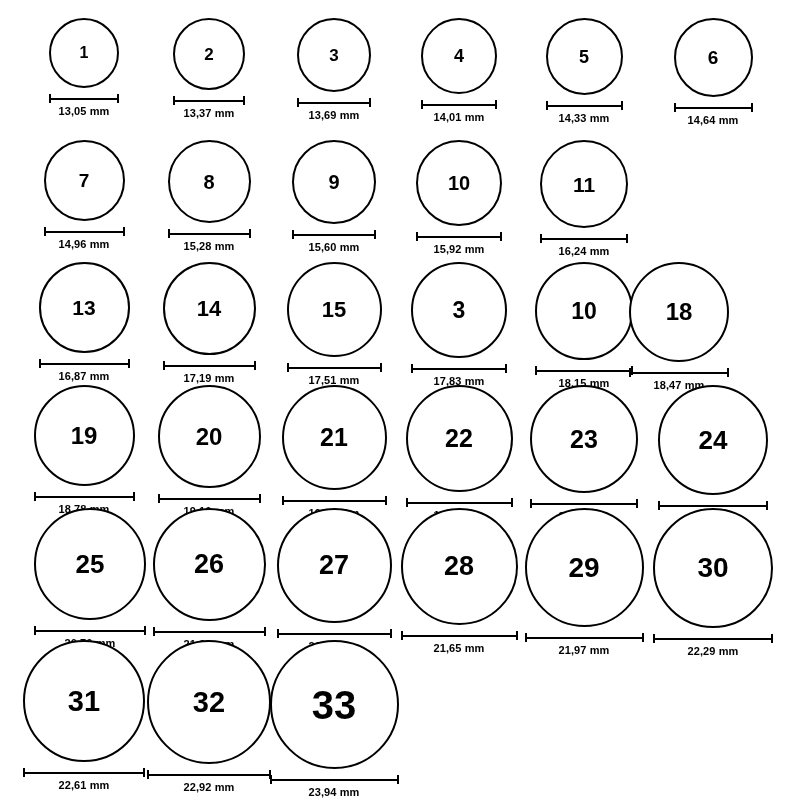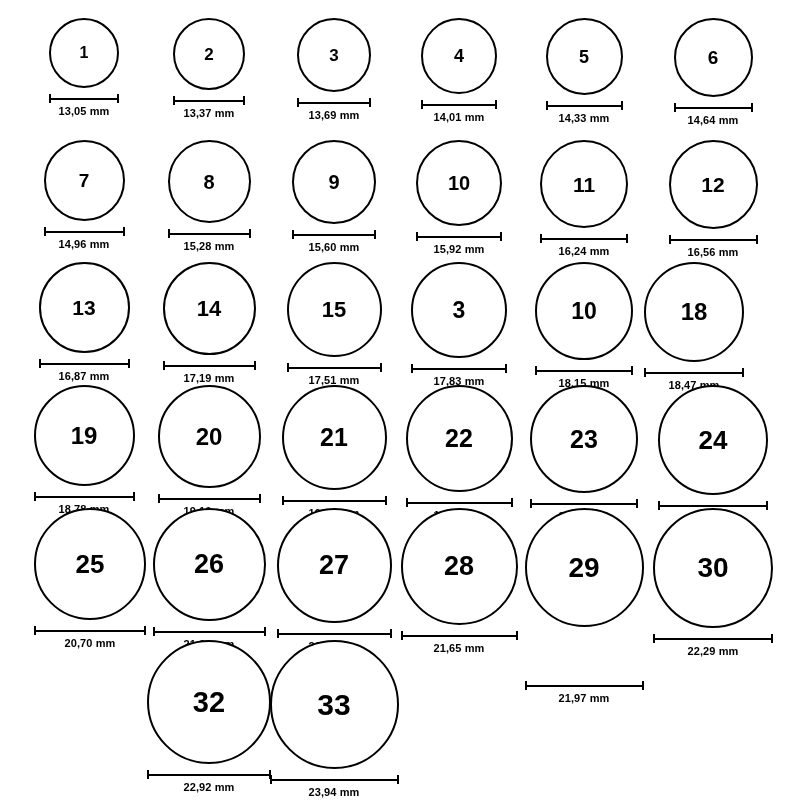--- a/index.html
+++ b/index.html
@@ -218,33 +218,20 @@
       </div>
       <div class="ring-measure">
         <div class="caliper" style="width: 88px;">
           <div class="bar"></div>
           <div class="tick left"></div>
           <div class="tick right"></div>
         </div>
         <div class="ring-label">16,24 mm</div>
       </div>
     </div>
-    <div class="ring-cell" style="width: 120px; left: 653px; top: 140px;">
-      <div class="ring-circle" style="width: 89px; height: 89px;">
-        <span class="ring-number" style="font-size: 21px;">12</span>
-      </div>
-      <div class="ring-measure">
-        <div class="caliper" style="width: 89px;">
-          <div class="bar"></div>
-          <div class="tick left"></div>
-          <div class="tick right"></div>
-        </div>
-        <div class="ring-label">16,56 mm</div>
-      </div>
-    </div>
     <div class="ring-cell" style="width: 120px; left: 24px; top: 262px;">
       <div class="ring-circle" style="width: 91px; height: 91px;">
         <span class="ring-number" style="font-size: 21px;">13</span>
       </div>
       <div class="ring-measure">
         <div class="caliper" style="width: 91px;">
           <div class="bar"></div>
           <div class="tick left"></div>
           <div class="tick right"></div>
         </div>
@@ -296,21 +283,21 @@
       </div>
       <div class="ring-measure">
         <div class="caliper" style="width: 98px;">
           <div class="bar"></div>
           <div class="tick left"></div>
           <div class="tick right"></div>
         </div>
         <div class="ring-label">18,15 mm</div>
       </div>
     </div>
-    <div class="ring-cell" style="width: 120px; left: 634px; top: 262px;">
+    <div class="ring-cell" style="width: 120px; left: 619px; top: 262px;">
       <div class="ring-circle" style="width: 100px; height: 100px;">
         <span class="ring-number" style="font-size: 24px;">18</span>
       </div>
       <div class="ring-measure">
         <div class="caliper" style="width: 100px;">
           <div class="bar"></div>
           <div class="tick left"></div>
           <div class="tick right"></div>
         </div>
         <div class="ring-label">18,47 mm</div>
@@ -439,21 +426,21 @@
       </div>
       <div class="ring-measure">
         <div class="caliper" style="width: 117px;">
           <div class="bar"></div>
           <div class="tick left"></div>
           <div class="tick right"></div>
         </div>
         <div class="ring-label">21,65 mm</div>
       </div>
     </div>
-    <div class="ring-cell" style="width: 120px; left: 524px; top: 508px; gap: 48px;">
+    <div class="ring-cell" style="width: 120px; left: 524px; top: 508px;">
       <div class="ring-circle" style="width: 119px; height: 119px;">
         <span class="ring-number" style="font-size: 28px;">29</span>
       </div>
       <div class="ring-measure">
         <div class="caliper" style="width: 119px;">
           <div class="bar"></div>
           <div class="tick left"></div>
           <div class="tick right"></div>
         </div>
         <div class="ring-label">21,97 mm</div>
@@ -465,36 +452,49 @@
       </div>
       <div class="ring-measure">
         <div class="caliper" style="width: 120px;">
           <div class="bar"></div>
           <div class="tick left"></div>
           <div class="tick right"></div>
         </div>
         <div class="ring-label">22,29 mm</div>
       </div>
     </div>
+    <div class="ring-cell" style="width: 120px; left: 24px; top: 640px;">
+      <div class="ring-circle" style="width: 122px; height: 122px;">
+        <span class="ring-number" style="font-size: 29px;">31</span>
+      </div>
+      <div class="ring-measure">
+        <div class="caliper" style="width: 122px;">
+          <div class="bar"></div>
+          <div class="tick left"></div>
+          <div class="tick right"></div>
+        </div>
+        <div class="ring-label">22,61 mm</div>
+      </div>
+    </div>
     <div class="ring-cell" style="width: 120px; left: 149px; top: 640px;">
       <div class="ring-circle" style="width: 124px; height: 124px;">
         <span class="ring-number" style="font-size: 29px;">32</span>
       </div>
       <div class="ring-measure">
         <div class="caliper" style="width: 124px;">
           <div class="bar"></div>
           <div class="tick left"></div>
           <div class="tick right"></div>
         </div>
         <div class="ring-label">22,92 mm</div>
       </div>
     </div>
     <div class="ring-cell" style="width: 120px; left: 274px; top: 640px;">
       <div class="ring-circle" style="width: 129px; height: 129px;">
-        <span class="ring-number" style="font-size: 30px;">33</span>
+        <span class="ring-number" style="font-size: 40px;">33</span>
       </div>
       <div class="ring-measure">
         <div class="caliper" style="width: 129px;">
           <div class="bar"></div>
           <div class="tick left"></div>
           <div class="tick right"></div>
         </div>
         <div class="ring-label">23,94 mm</div>
       </div>
     </div>

